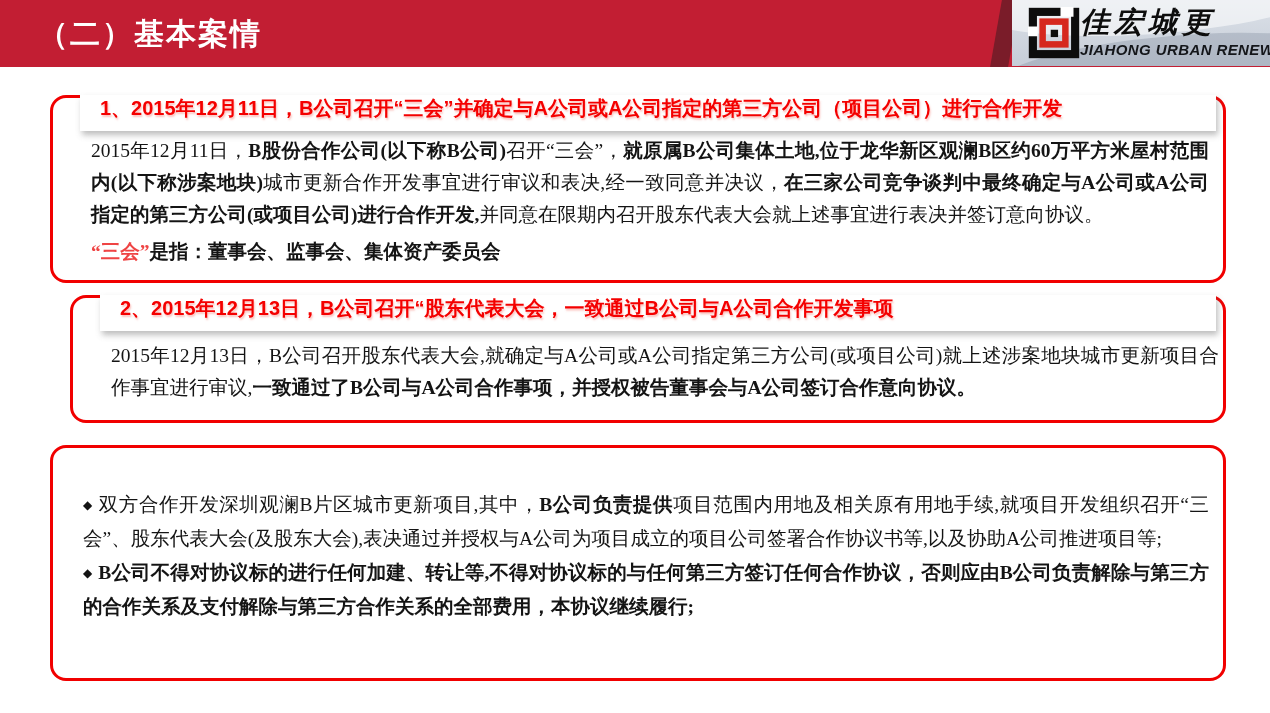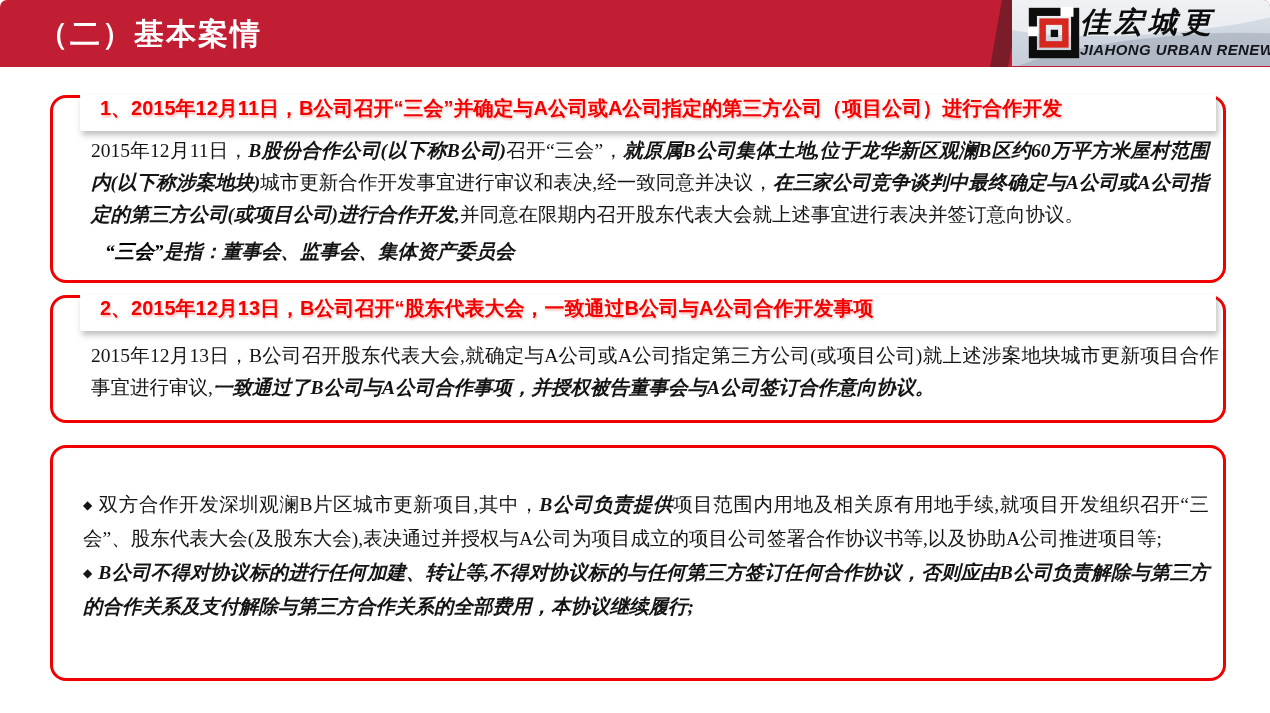--- a/index.html
+++ b/index.html
@@ -1,53 +1,53 @@
 <!DOCTYPE html>
 <html style="--banner-bg: #C21E33; --accent-dark-red: #7A1C29; --header-red: #F40000; --border-red: #F10000; --body-text: #141414; --dark-red-text: #A0352C; --logo-red: #D6281E; --logo-black: #0D0D0D;"><head>
 <meta charset="utf-8">
 <style>
   html,body{margin:0;padding:0;}
   body{width:1270px;height:713px;font-family:"Liberation Sans",sans-serif;background:#fff;}
-  .slide{position:relative;width:1270px;height:713px;background:#fff;overflow:hidden;border-radius:7px;}
+  .slide{position:relative;width:1270px;height:713px;background:#fff;overflow:hidden;}
 
   
   .banner{position:relative;height:67px;background:var(--banner-bg,#C21E33);}
   .banner h1{margin:0;padding:14px 0 0 38px;color:#fff;font-size:30px;font-weight:bold;letter-spacing:2px;line-height:1.3;}
   .banner-accent{position:absolute;right:256px;top:0;width:18px;height:67px;background:var(--accent-dark-red,#7A1C29);transform:skewX(-10deg);}
   .logo-area{position:absolute;right:0;top:0;width:258px;height:66px;background:linear-gradient(180deg,#DCE1E8 0%,#C6CDD8 100%);overflow:hidden;display:flex;align-items:center;}
   .logo-ellipse{position:absolute;border-radius:50%;}
   .e1{left:-40px;top:-38px;width:360px;height:72px;background:rgba(255,255,255,0.55);transform:rotate(-4deg);}
   .e2{left:-20px;bottom:-40px;width:360px;height:70px;background:rgba(130,140,158,0.35);transform:rotate(-5deg);}
   .logo-mark{width:52px;height:52px;margin-left:16px;position:relative;z-index:2;flex:0 0 auto;}
   .logo-text{margin-left:0;position:relative;z-index:2;font-style:italic;}
   .logo-cn{font-size:29px;font-weight:bold;color:var(--logo-black,#0D0D0D);letter-spacing:5px;line-height:1;white-space:nowrap;}
   .logo-en{font-size:15px;font-weight:bold;color:#14161A;letter-spacing:0.4px;margin-top:4px;white-space:nowrap;}
 
   
   .sections{position:absolute;left:50px;top:85px;width:1176px;}
   .sec{position:relative;}
-  .s2{margin-top:12px;}
+  .s2{margin-top:12px;margin-left:20px;}
   .s3{margin-top:22px;}
   .sec-header{position:absolute;top:0;left:30px;right:10px;height:36px;background:#fff;z-index:2;
     display:flex;align-items:flex-start;padding-left:20px;box-sizing:border-box;
     box-shadow:2px 4px 6px rgba(110,110,110,0.45);
     color:var(--header-red,#F40000);font-weight:bold;font-size:20px;white-space:nowrap;
     text-shadow:1px 2px 2px rgba(240,80,70,0.35);}
   .sec-box{margin-top:10px;border:3px solid var(--border-red,#F10000);border-radius:16px;background:#fff;box-sizing:border-box;}
   .s1 .sec-box{height:188px;}
   .s2 .sec-box{height:128px;}
   .s3 .sec-box{height:236px;}
   .sec-body{font-family:"Liberation Serif","DejaVu Serif",serif;font-size:19.5px;color:var(--body-text,#141414);}
   .s1 .sec-body{padding:37px 14px 0 38px;}
   .s2 .sec-body{padding:42px 4px 0 38px;}
   .s3 .sec-body{padding:40px 14px 0 30px;}
   .para{margin:0;line-height:32px;text-align:justify;}
   .s3 .para{line-height:34px;}
   .s1 .para + .para{margin-top:5px;}
-  .b{font-weight:bold;font-style:italic;}
+  .b{font-weight:bold;}
   .diamond{font-size:12px;padding-right:6px;vertical-align:2px;}
 </style>
 </head>
 <body>
 
 <div class="slide">
 
   <header class="banner">
     <h1>（二）基本案情</h1>
     <div class="banner-accent"></div>
@@ -70,21 +70,21 @@
 
   <main class="sections">
 
     <section class="sec s1">
       <div class="sec-header">
         <span>1、2015年12月11日，B公司召开“三会”并确定与A公司或A公司指定的第三方公司（项目公司）进行合作开发</span>
       </div>
       <div class="sec-box">
         <div class="sec-body">
             <p class="para"><span>2015年12月11日，</span><span class="b">B股份合作公司(以下称B公司)</span><span>召开“三会”，</span><span class="b">就原属B公司集体土地,位于龙华新区观澜B区约60万平方米屋村范围内(以下称涉案地块)</span><span>城市更新合作开发事宜进行审议和表决,经一致同意并决议，</span><span class="b">在三家公司竞争谈判中最终确定与A公司或A公司指定的第三方公司(或项目公司)进行合作开发,</span><span>并同意在限期内召开股东代表大会就上述事宜进行表决并签订意向协议。</span></p>
-            <p class="para"><span class="b" style="color: #000000; margin-left: 14px;">“三会”</span><span class="b">是指：董事会、监事会、集体资产委员会</span></p>
+            <p class="para"><span class="b" style="color: #ef4444;">“三会”</span><span class="b">是指：董事会、监事会、集体资产委员会</span></p>
           </div>
       </div>
     </section>
 
     <section class="sec s2">
       <div class="sec-header">
         <span>2、2015年12月13日，B公司召开“股东代表大会，一致通过B公司与A公司合作开发事项</span>
       </div>
       <div class="sec-box">
         <div class="sec-body">

